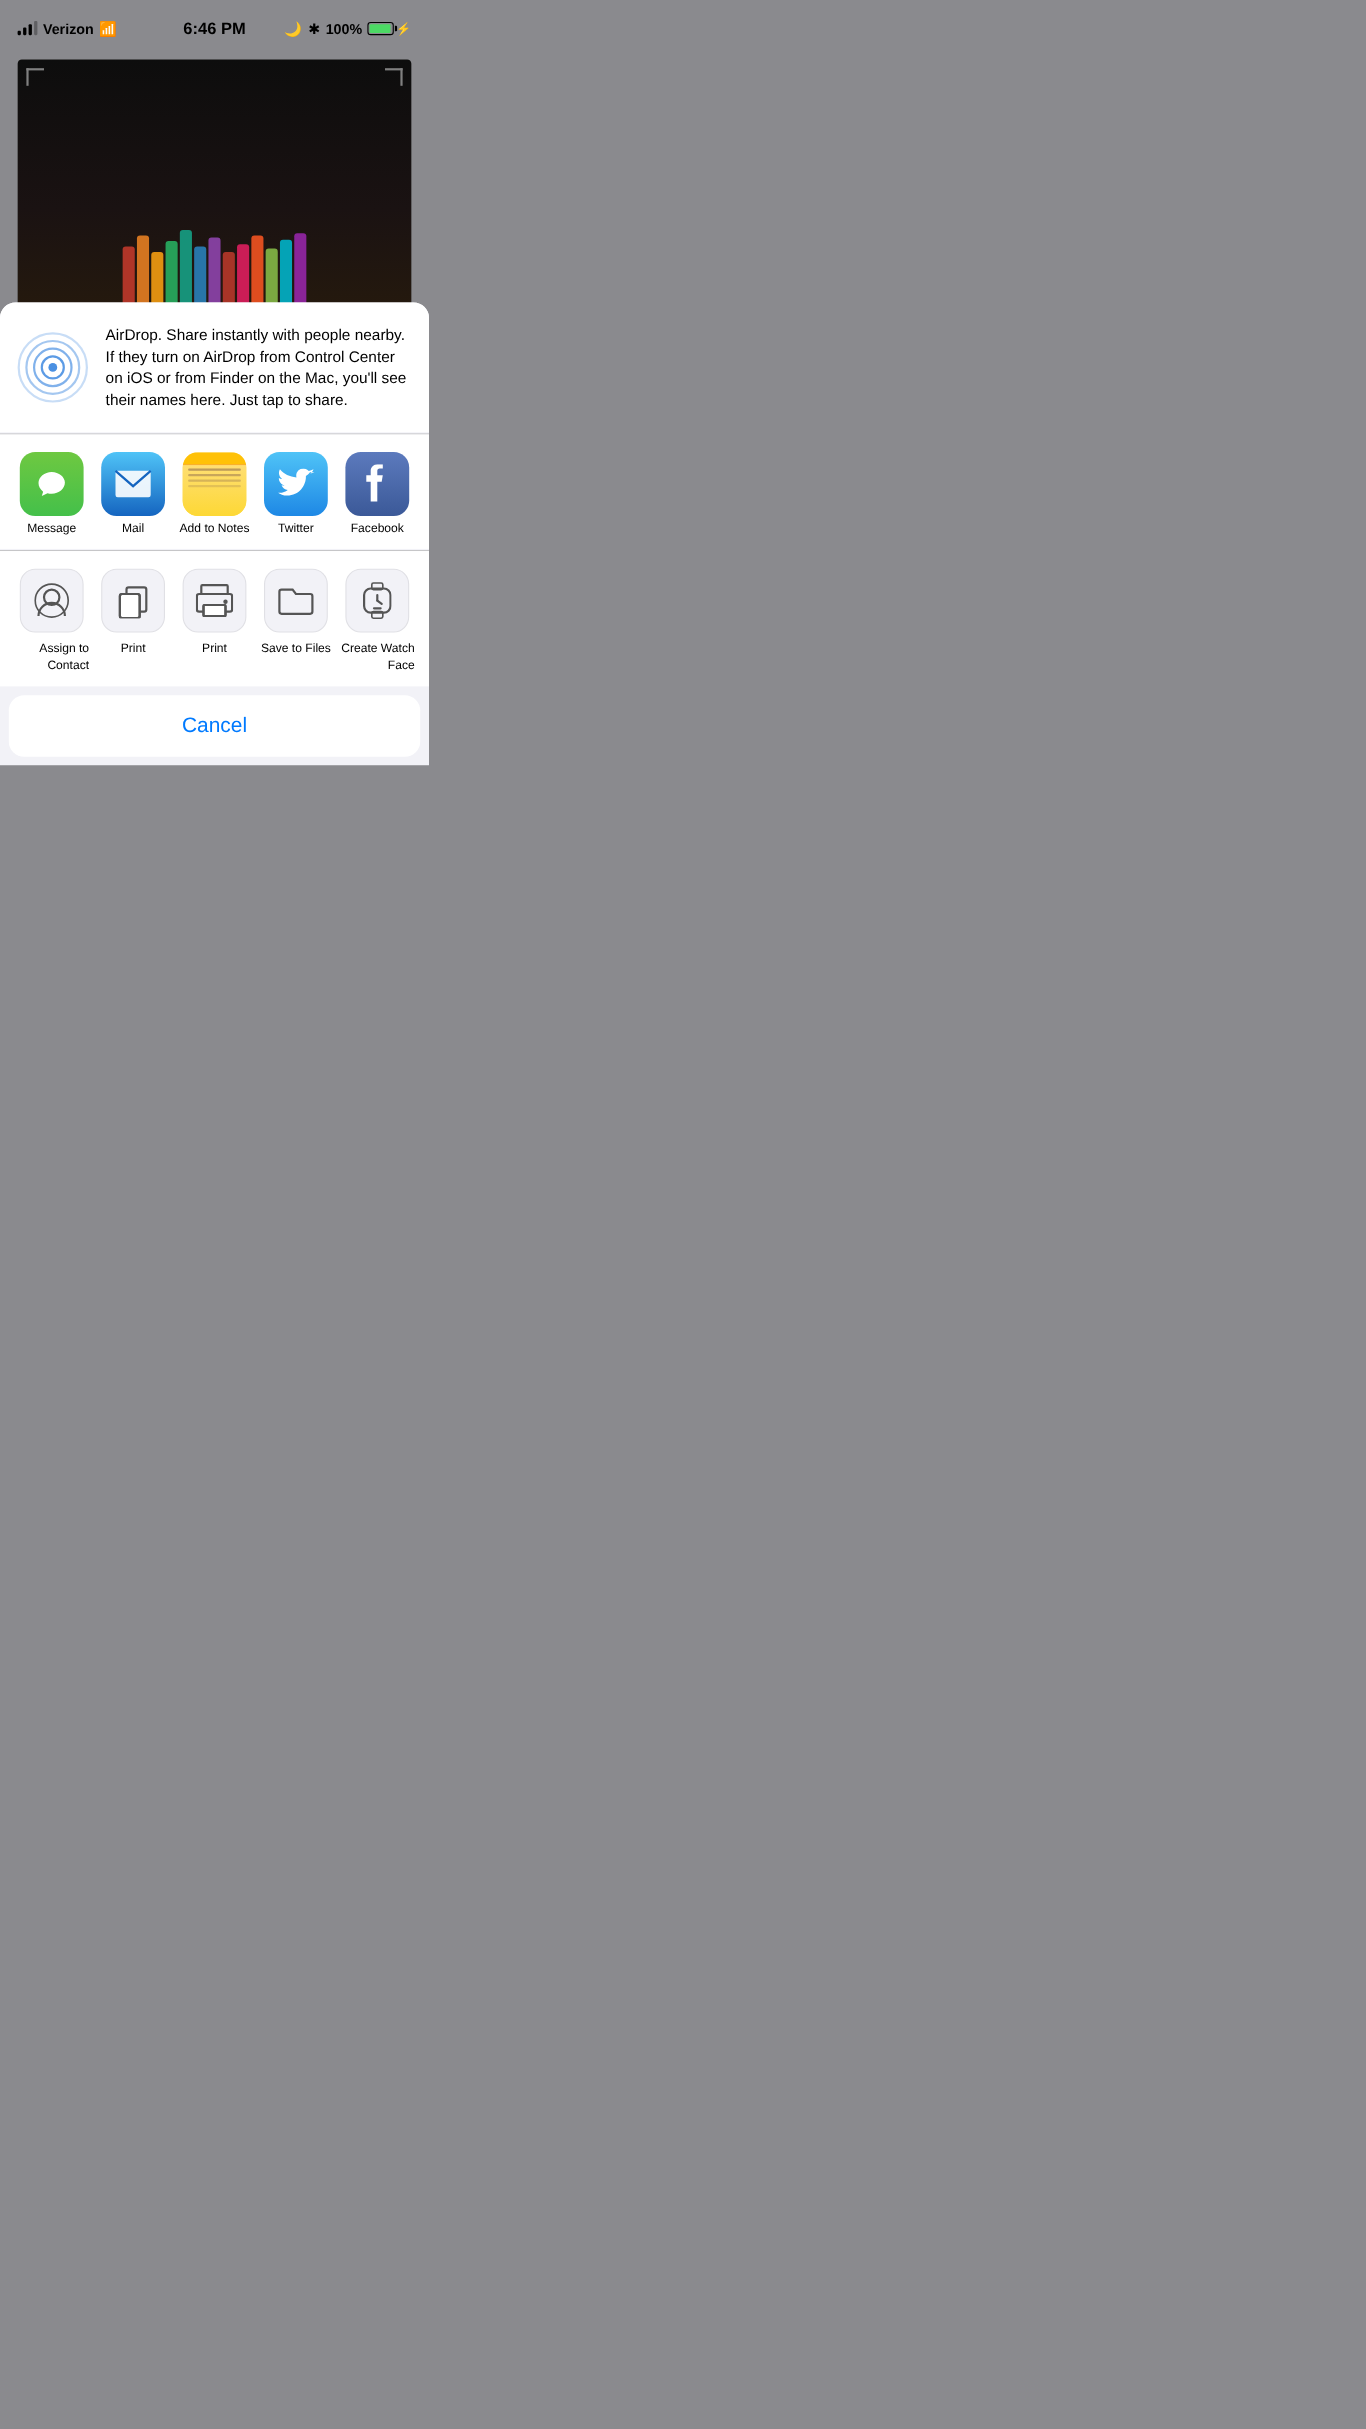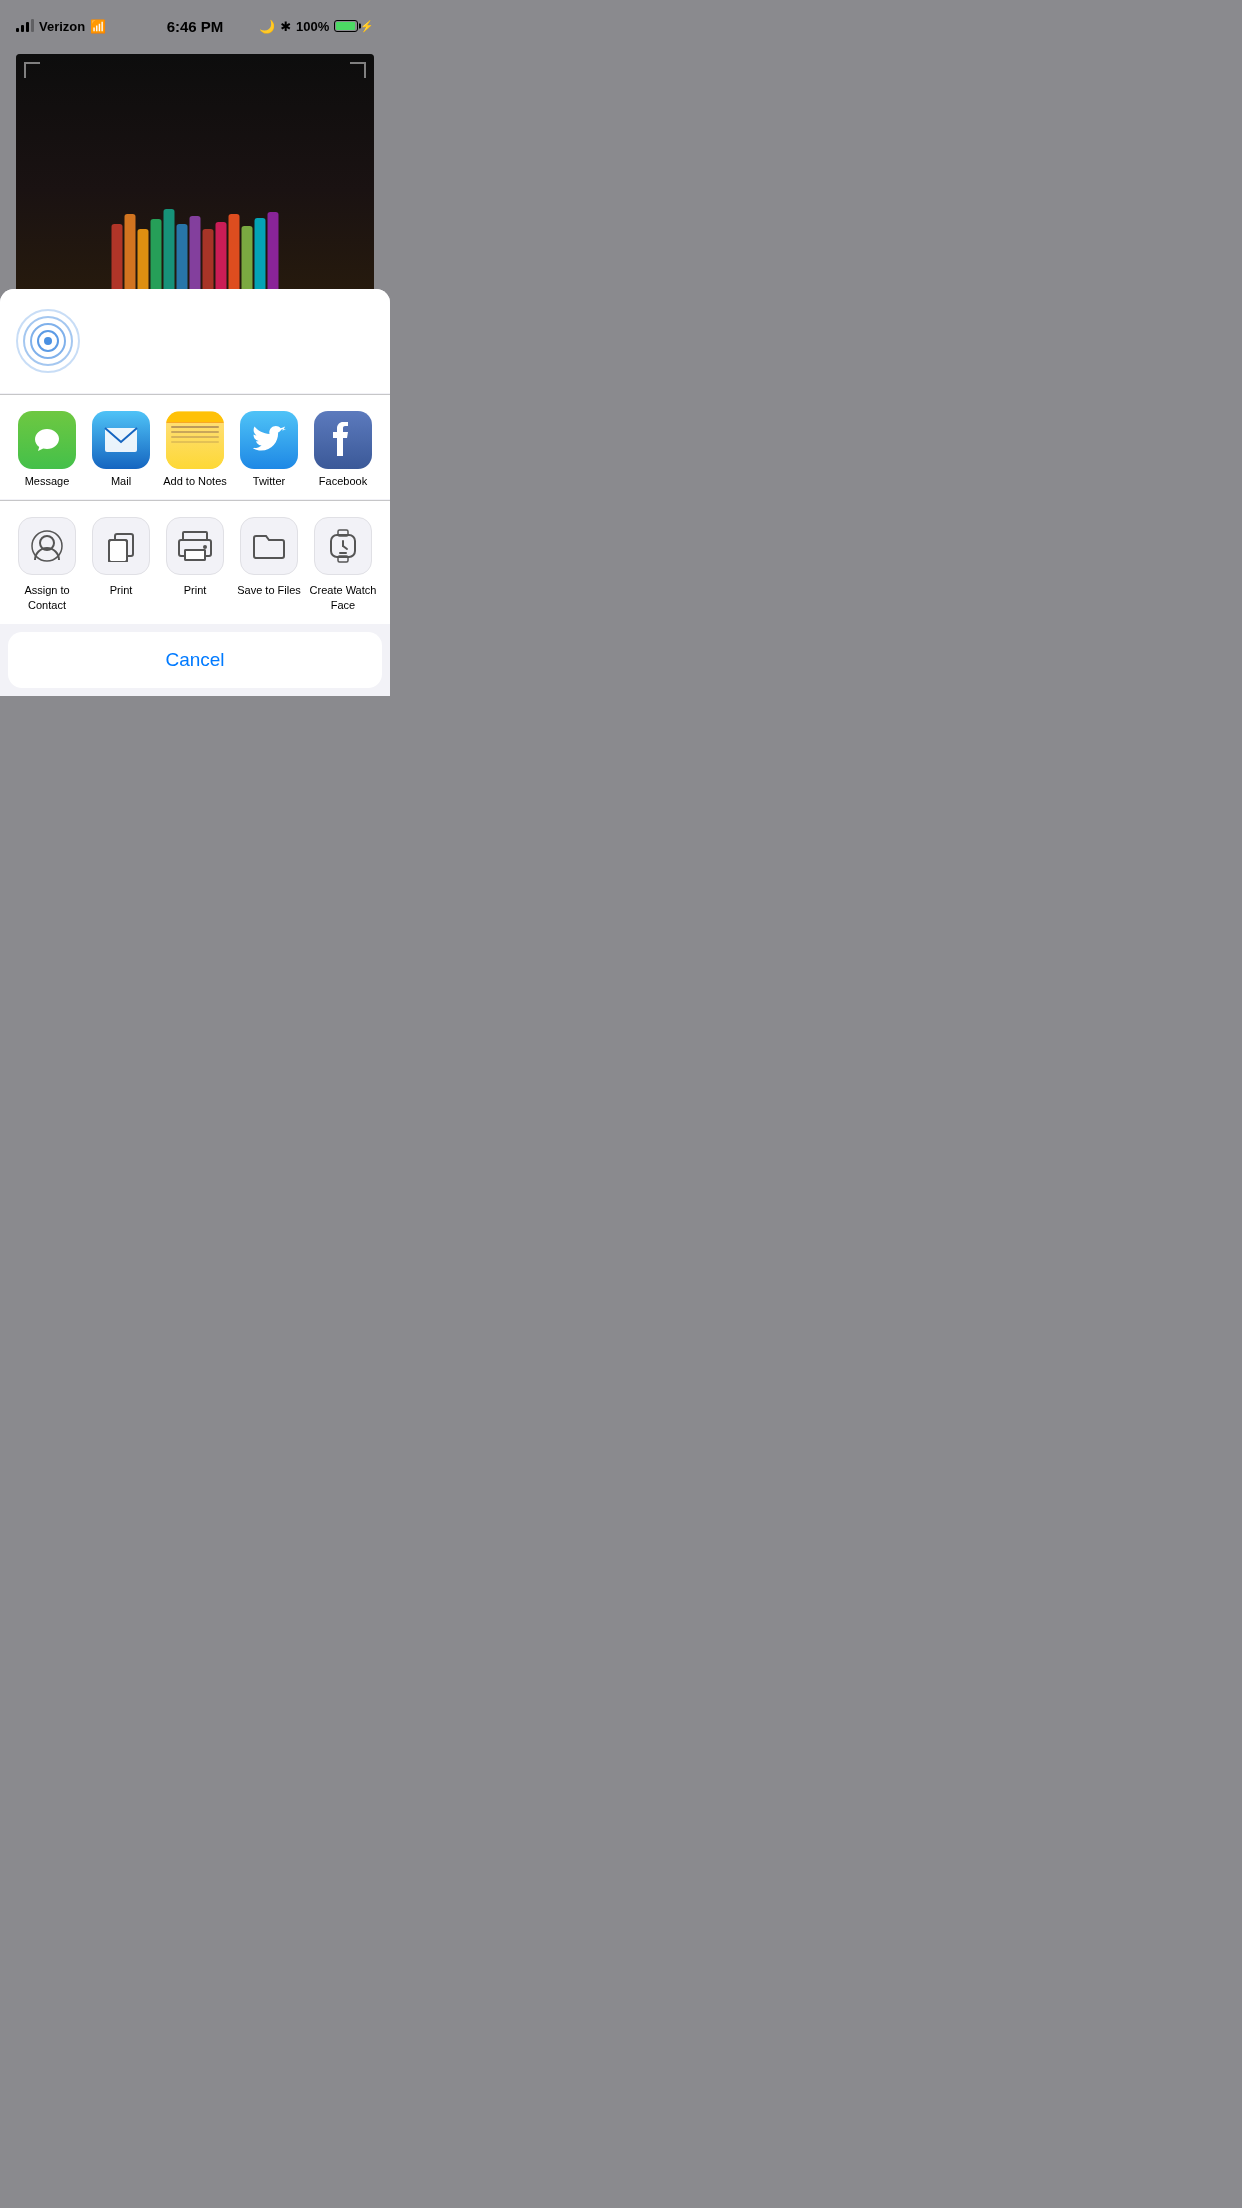--- a/index.html
+++ b/index.html
@@ -287,21 +287,21 @@
       background: #f2f2f7;
       border: 1px solid #e0e0e5;
       display: flex;
       align-items: center;
       justify-content: center;
       color: #555;
     }
     .action-label {
       font-size: 11px;
       color: #000;
-      text-align: center;
+      text-align: right;
       line-height: 1.3;
       white-space: nowrap;
     }
     .action-label.multiline {
       white-space: normal;
       width: 68px;
     }
 
     
     .cancel-section {
@@ -381,20 +381,21 @@
 
     <div class="airdrop-section">
       <div class="airdrop-row">
         <div class="airdrop-rings">
           <div class="ring ring-1"></div>
           <div class="ring ring-2"></div>
           <div class="ring ring-3"></div>
           <div class="ring ring-4"></div>
           <div class="ring-dot"></div>
         </div>
+        <div class="airdrop-text">AirDrop. Share instantly with people nearby. If they turn on AirDrop from Control Center on iOS or from Finder on the Mac, you'll see their names here. Just tap to share.</div>
       </div>
     </div>
 
     <div class="separator"></div>
 
     <div class="apps-section">
       <div class="apps-row">
 
         <div class="app-item">
           <div class="app-icon icon-message">

